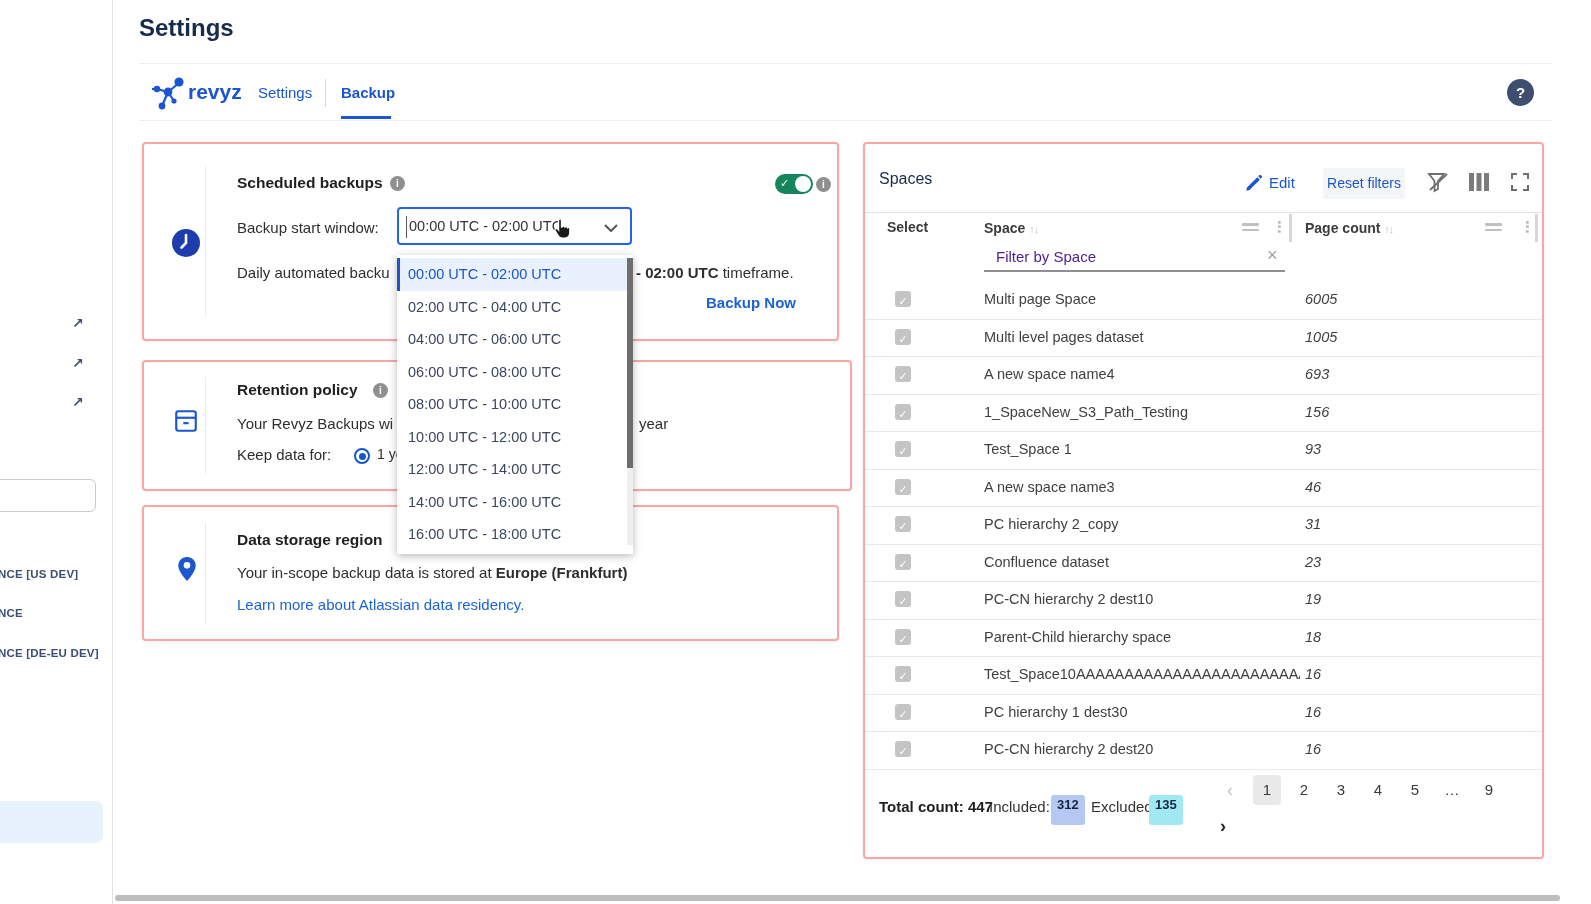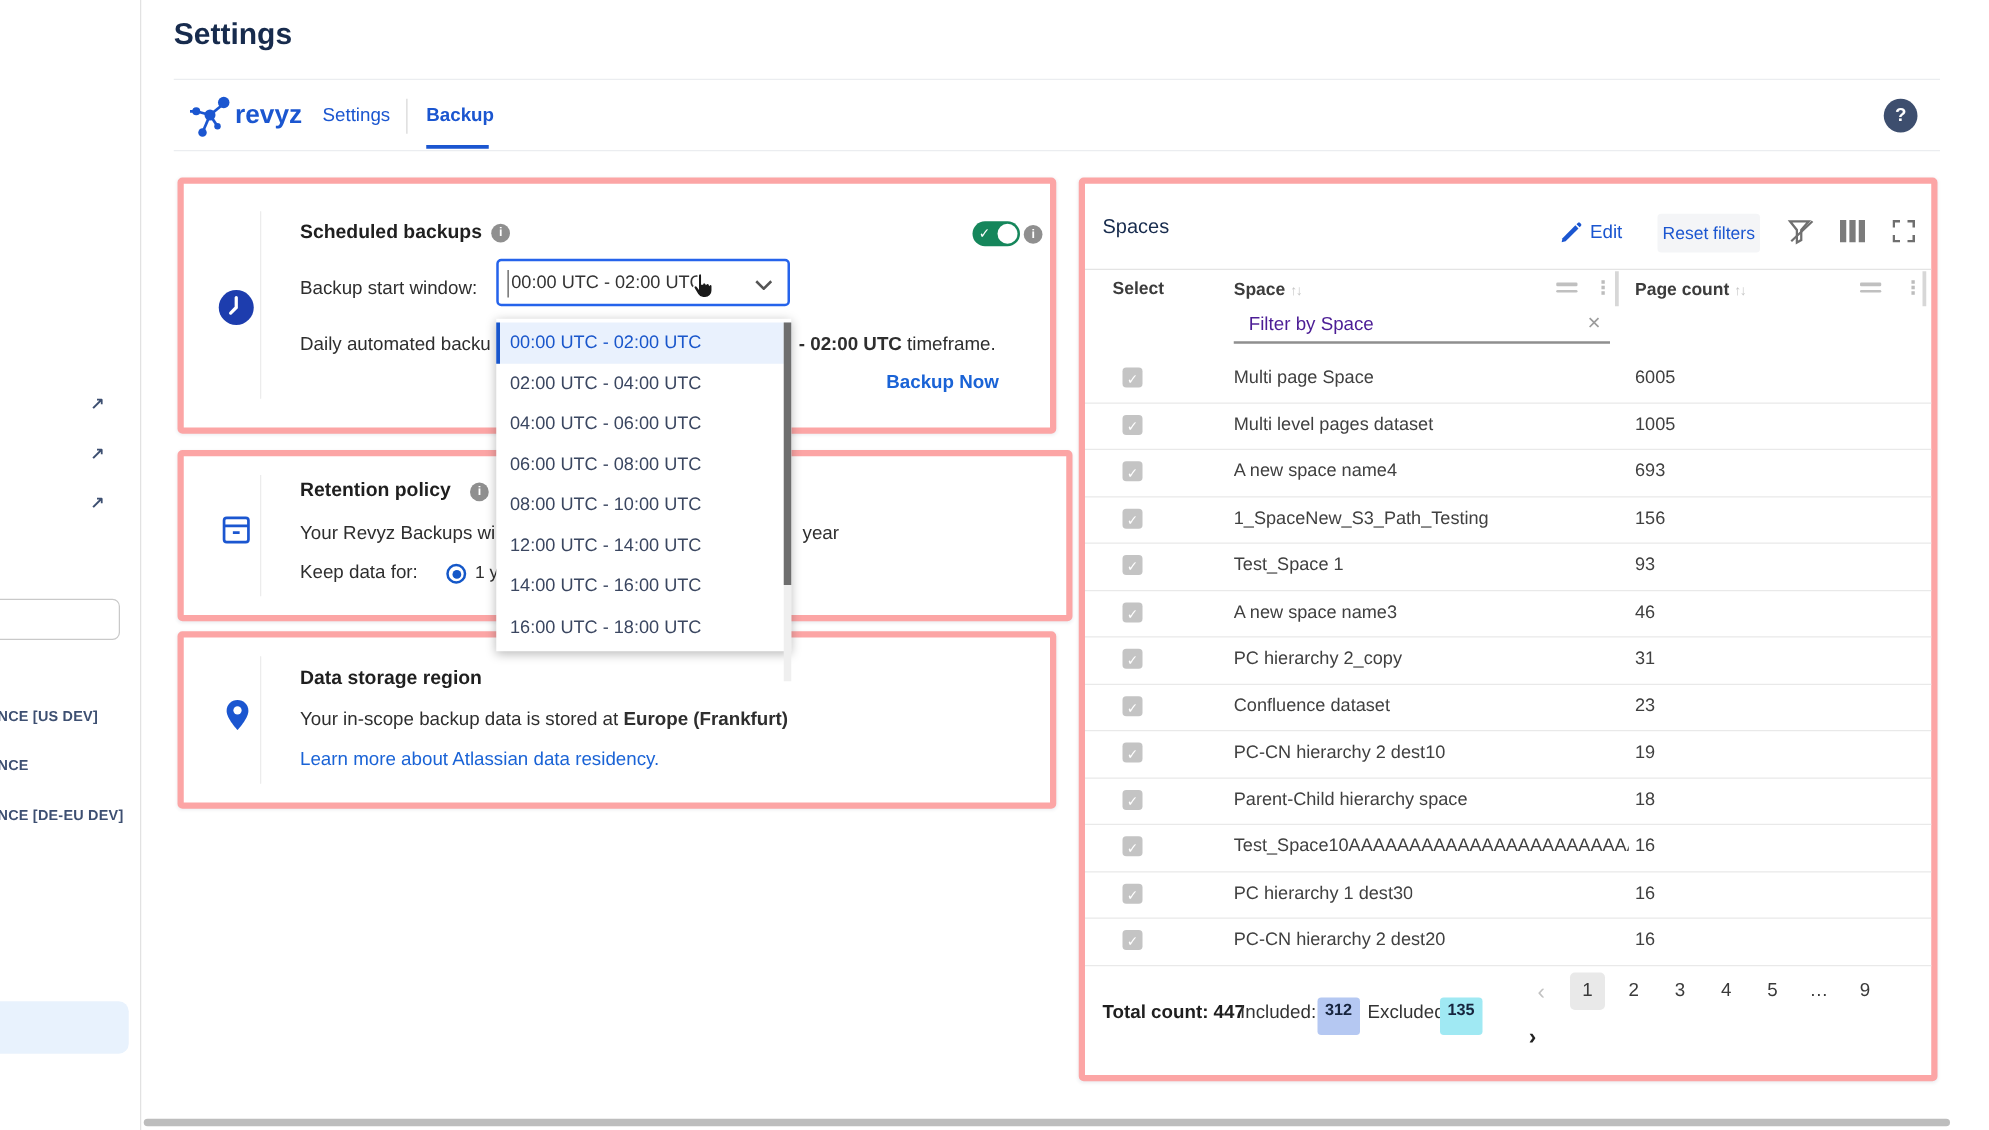--- a/index.html
+++ b/index.html
@@ -18,21 +18,21 @@
   .h1{left:139px;top:14px;font-size:24px;font-weight:600;color:#172b4d;}
   .rule{height:1px;background:#ebedf0;}
   .brand-text{left:188px;top:80px;font-size:21px;font-weight:bold;color:#1b56d0;}
   .tab{font-size:15px;color:#1b56d0;cursor:pointer;}
   .tab.active{font-weight:bold;}
   .tab-underline{left:341px;top:116px;width:50px;height:3px;background:#1b56d0;}
   .tab-sep{left:325px;top:79px;width:1px;height:28px;background:#d8d8d8;}
   .help{left:1507px;top:79px;width:27px;height:27px;border-radius:50%;background:#3d4e6e;color:#fff;
         font-weight:bold;font-size:15px;text-align:center;line-height:27px;}
   
-  .card{position:absolute;background:#fff;border:5px solid #fca5a5;border-radius:4px;box-shadow:0 1px 3px rgba(9,30,66,.08);}
+  .card{position:absolute;background:#fff;border:2px solid #fca5a5;border-radius:4px;box-shadow:0 1px 3px rgba(9,30,66,.08);}
   .vdiv{position:absolute;width:1px;background:#ececec;}
   .card-title{position:absolute;font-size:15.5px;font-weight:bold;color:#1f1f1f;white-space:nowrap;}
   .info{position:absolute;width:15px;height:15px;border-radius:50%;background:#8f8f8f;color:#fff;
         font-size:10px;font-weight:bold;text-align:center;line-height:15px;}
   .body-text{position:absolute;font-size:15px;color:#2e2e2e;white-space:nowrap;}
   .blue-link{color:#1a63d6;}
   
   .toggle{position:absolute;width:38px;height:20px;border-radius:10px;background:#15865b;cursor:pointer;}
   .toggle .tick{position:absolute;left:5px;top:3px;color:#fff;font-size:11px;font-weight:bold;}
   .toggle .knob{position:absolute;right:2px;top:2px;width:16px;height:16px;border-radius:50%;background:#fff;}
@@ -60,21 +60,21 @@
   .eqicon i{display:block;height:2.5px;background:#c0c0c0;margin:3px 0;border-radius:1px;}
   .kebab{position:absolute;font-size:15px;font-weight:bold;color:#bdbdbd;cursor:pointer;}
   .coldiv{position:absolute;top:70px;width:3px;height:28px;background:#d7d7d7;}
   .placeholder{position:absolute;left:131px;top:104px;font-size:15px;color:#4c1d95;}
   .xclear{position:absolute;left:402px;top:101px;font-size:18px;color:#9c9c9c;cursor:pointer;}
   .filter-underline{position:absolute;left:119px;top:126px;width:301px;height:2px;background:#8f8f8f;}
   .t-row{position:relative;height:36.5px;border-bottom:1px solid #e9e9e9;}
   .cb{position:absolute;left:30px;top:9px;width:16px;height:16px;background:#c4c4c4;border-radius:3px;text-align:center;}
   .cb .tick{color:#fff;font-size:11px;font-weight:bold;line-height:16px;}
   .cname{position:absolute;left:119px;top:9px;font-size:14.5px;color:#404040;max-width:316px;white-space:nowrap;overflow:hidden;}
-  .ccount{position:absolute;left:440px;top:9px;font-size:14.5px;color:#404040;}
+  .ccount{position:absolute;left:440px;top:9px;font-size:14.5px;color:#404040;font-style:italic;}
   .foot-text{position:absolute;top:654px;font-size:15px;color:#333;white-space:nowrap;}
   .badge{position:absolute;top:651px;height:30px;line-height:19px;padding:0 6px;border-radius:3px;
          font-size:13px;font-weight:bold;color:#16243d;}
   .pagination{position:absolute;left:351px;top:631px;width:296px;display:flex;flex-wrap:wrap;column-gap:9px;row-gap:6px;}
   .pg{width:28px;height:30px;line-height:30px;text-align:center;font-size:15px;color:#3a3a3a;cursor:pointer;}
   .pg.cur{background:#e9e9e9;border-radius:4px;}
   .pg.prev{color:#c2c2c2;font-size:18px;}
   .pg.next{font-weight:bold;color:#222;font-size:18px;text-align:left;padding-left:4px;}
   .hscroll{left:115px;top:895px;width:1445px;height:6px;background:#bdbdbd;border-radius:3px;}
   .cursor{left:549px;top:217px;z-index:30;}
@@ -179,20 +179,21 @@
   <div class="body-text blue-link" style="left:93px;top:89px">Learn more about Atlassian data residency.</div>
 </div>
 
 <div class="dropdown">
   <div>
       <div class="opt sel">00:00 UTC - 02:00 UTC</div>
       <div class="opt">02:00 UTC - 04:00 UTC</div>
       <div class="opt">04:00 UTC - 06:00 UTC</div>
       <div class="opt">06:00 UTC - 08:00 UTC</div>
       <div class="opt">08:00 UTC - 10:00 UTC</div>
+      <div class="opt">10:00 UTC - 12:00 UTC</div>
       <div class="opt">12:00 UTC - 14:00 UTC</div>
       <div class="opt">14:00 UTC - 16:00 UTC</div>
       <div class="opt">16:00 UTC - 18:00 UTC</div>
     </div>
   <div class="dd-track"></div>
   <div class="dd-thumb"></div>
 </div>
 
 <svg class="abs cursor" width="23" height="24" viewBox="0 0 24 24">
   <path d="M10 3c0-.9.7-1.6 1.5-1.6S13 2.1 13 3v7h.6c.2-.7 1-1.2 1.8-1 .6.1 1 .6 1.2 1.1.3-.3.6-.5 1-.6.9-.1 1.6.5 1.8 1.2.2-.2.5-.3.8-.3.9 0 1.5.7 1.5 1.5v3.6c0 3.5-2.5 6.1-6 6.1h-1.5c-2.2 0-3.6-1-4.7-2.8l-3-5c-.5-.8-.2-1.8.6-2.2.7-.4 1.5-.2 2 .4l.9 1.2V3z" fill="#1a1a1a" stroke="#fff" stroke-width="1.3"></path>

